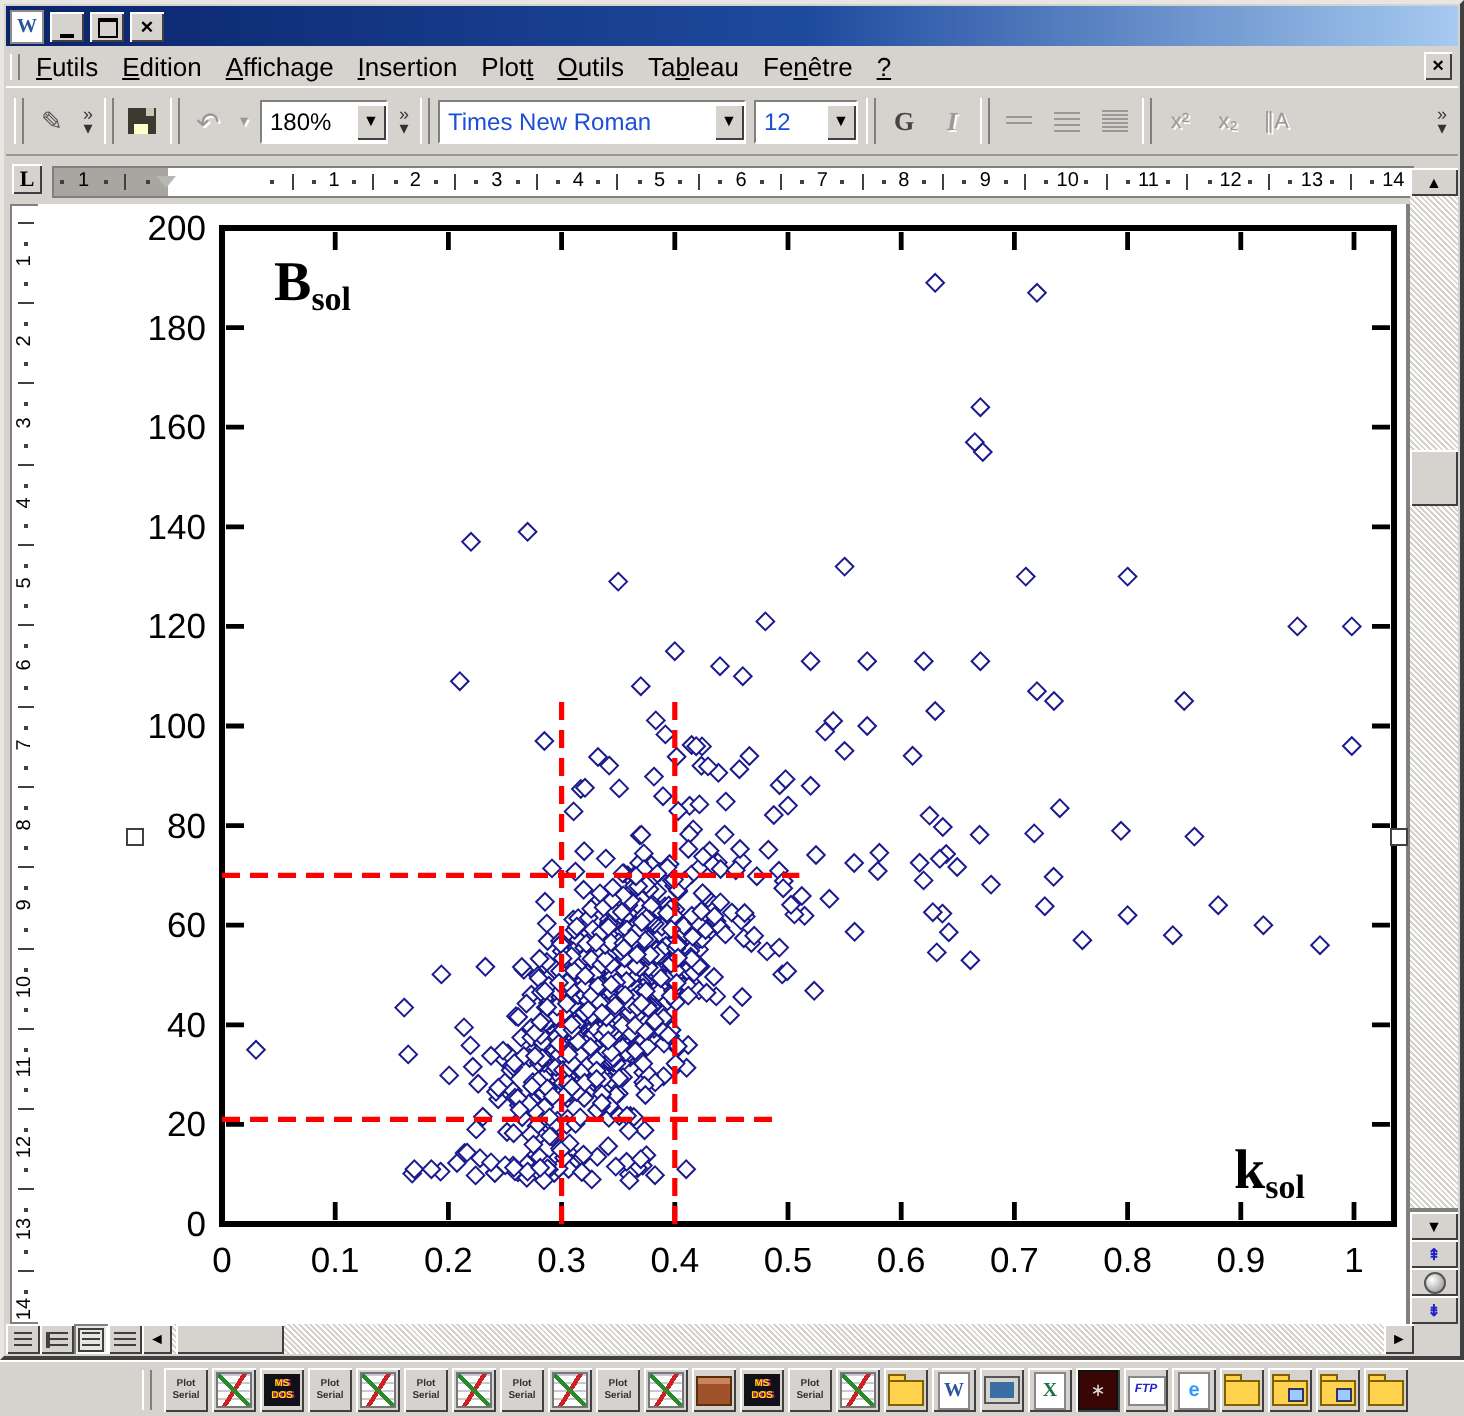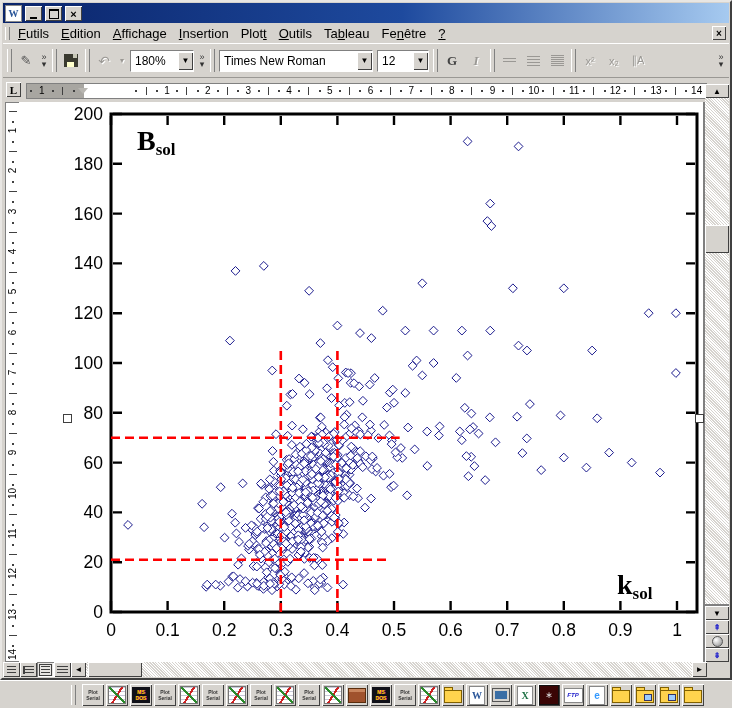--- a/index.html
+++ b/index.html
@@ -32,21 +32,21 @@
        border-bottom:1px solid #9a9894;display:flex;align-items:center;padding:0 2px;}
   .tbtn{height:22px;min-width:22px;display:flex;align-items:center;justify-content:center;
        margin:0 1px;color:#555;}
   .chev{display:flex;flex-direction:column;align-items:center;justify-content:center;width:12px;height:22px;
        font-size:9px;line-height:7px;color:#333;}
   .combo{height:20px;background:#fff;border:1px solid;border-color:#808080 #fff #fff #808080;
        display:flex;align-items:center;font-size:12px;padding-left:4px;margin:0 2px;position:relative;}
   .combo .arr{margin-left:auto;width:15px;height:18px;background:#d6d3ce;
        box-shadow:inset 1px 1px 0 #fff,inset -1px -1px 0 #404040;font-size:8px;color:#000;
        display:flex;align-items:center;justify-content:center;}
-  .disabled-text{color:#000000;}
+  .disabled-text{color:#1d4ed8;}
   .floppy{width:14px;height:13px;background:#3a3a30;position:relative;}
   .floppy:before{content:"";position:absolute;right:1px;top:0;width:4px;height:4px;background:#c8c8b8;}
   .floppy:after{content:"";position:absolute;left:3px;bottom:0;width:7px;height:5px;background:#ffffcc;}
   .sp-icon{width:13px;margin:0 4px;background:repeating-linear-gradient(#9a9894 0 1px,transparent 1px 3px);}
   .gray-glyph{color:#9a9894;text-shadow:1px 1px 0 #fff;}
   
   .rulerrow{position:absolute;left:1px;top:76px;right:1px;height:24px;background:#d6d3ce;}
   .tab-box{position:absolute;left:3px;top:4px;width:15px;height:15px;background:#d6d3ce;
        box-shadow:inset 1px 1px 0 #fff,inset -1px -1px 0 #404040;font:bold 11px "Liberation Serif",serif;
        display:flex;align-items:center;justify-content:center;color:#000;}

